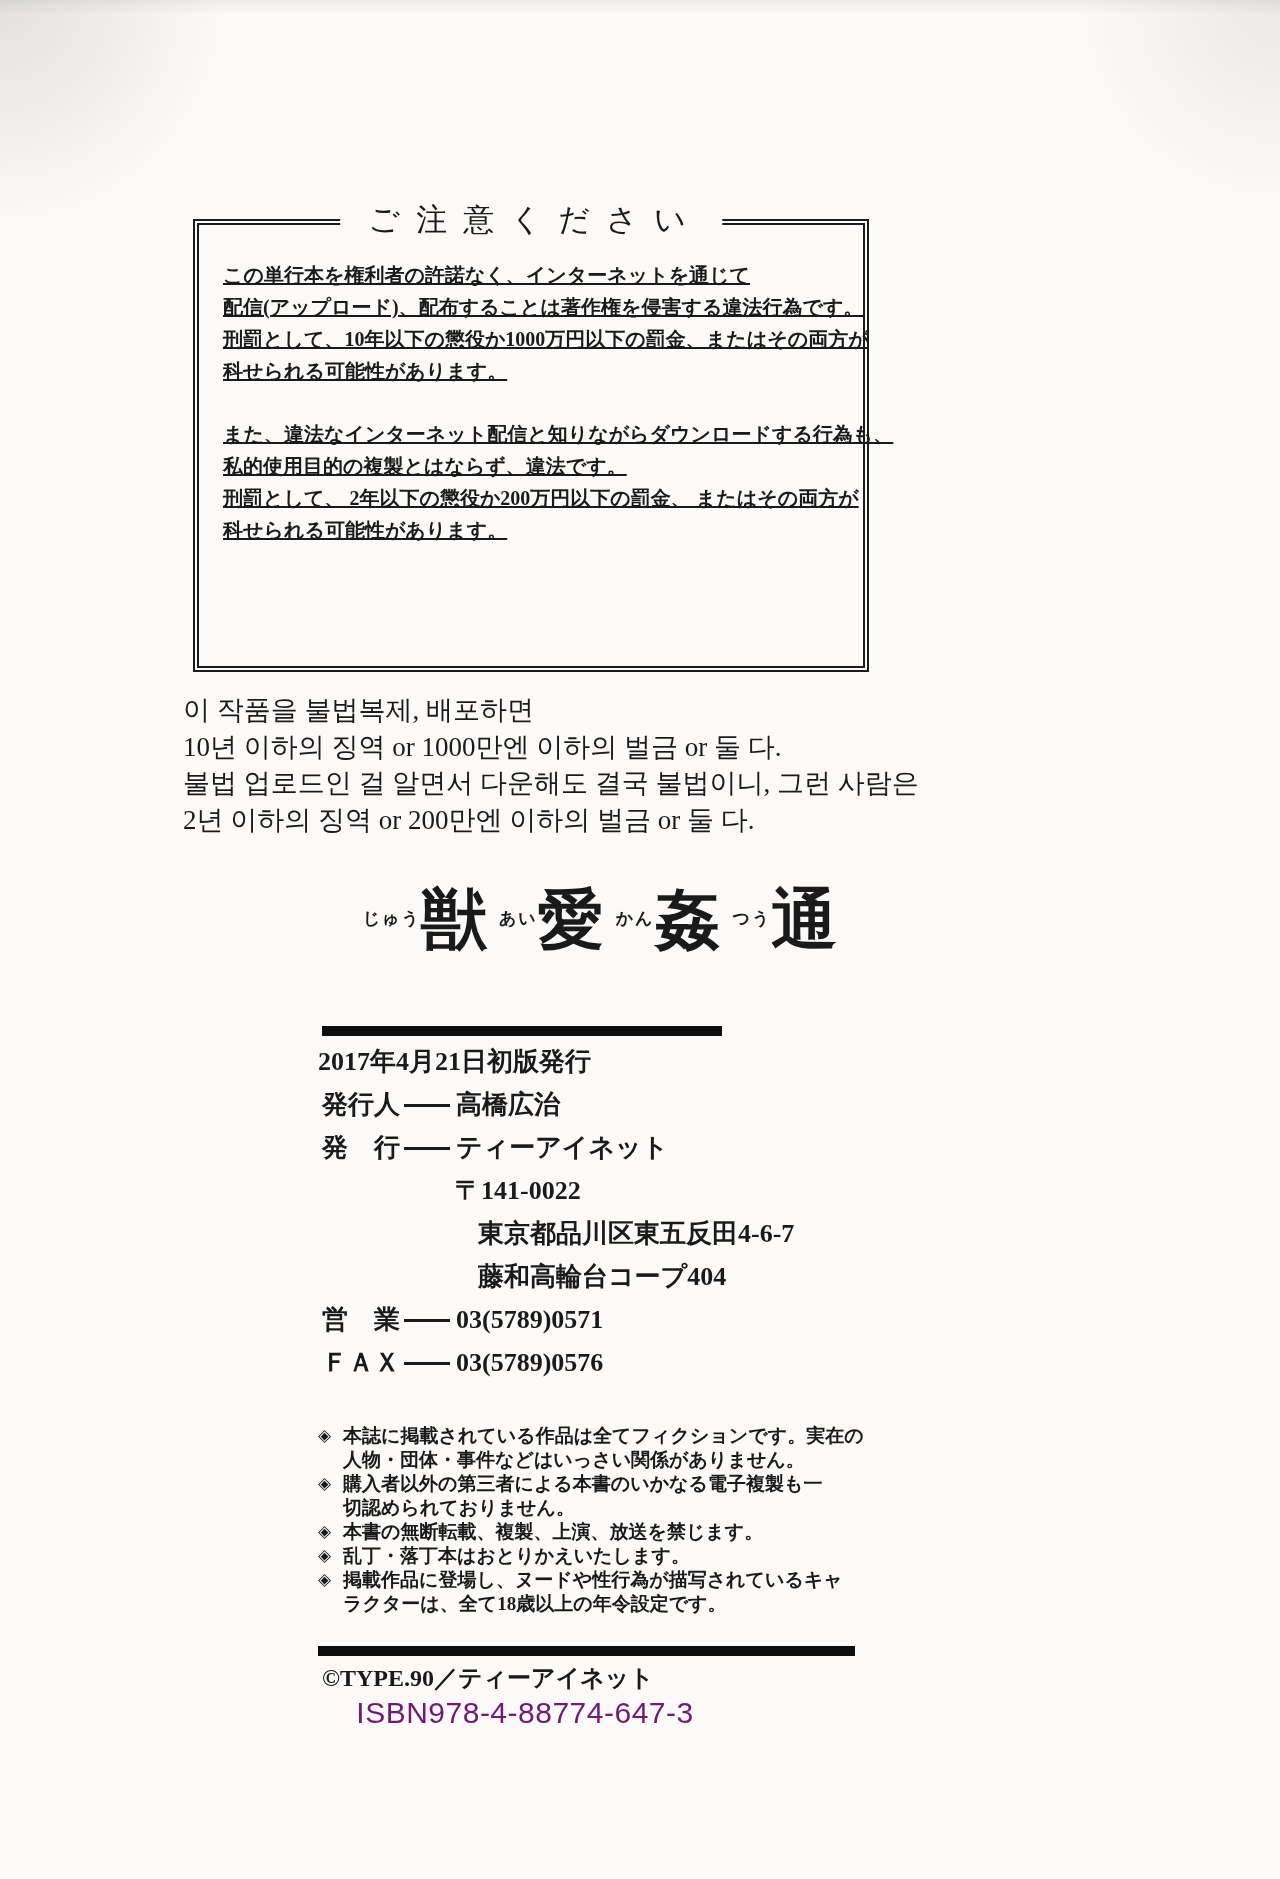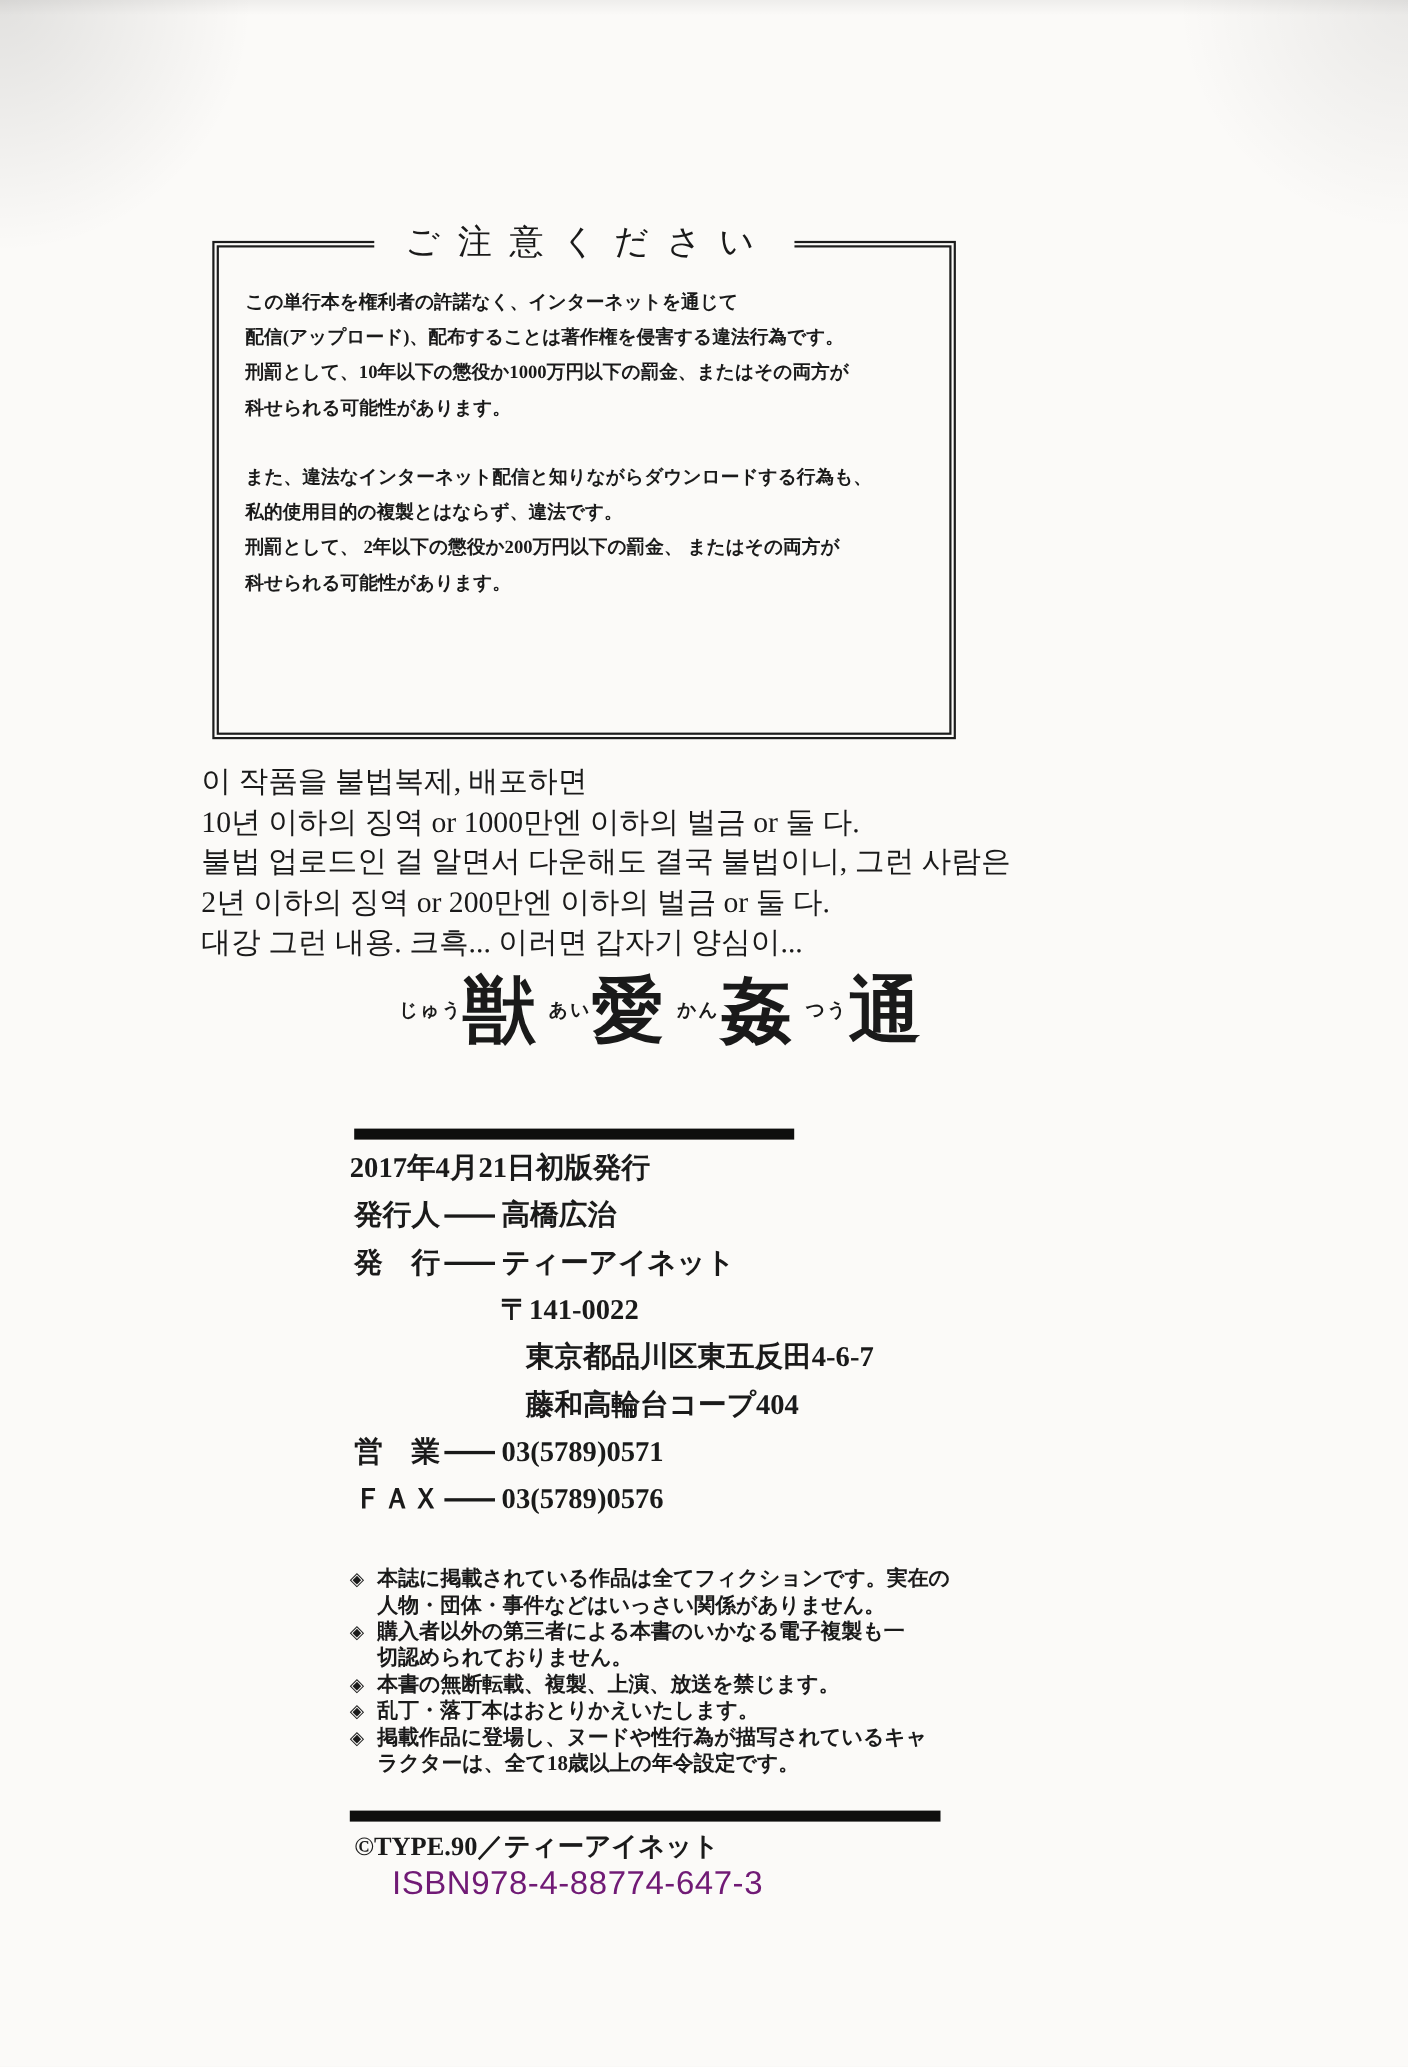--- a/index.html
+++ b/index.html
@@ -19,21 +19,21 @@
   .notice-box{
     position:absolute;left:193px;top:219px;width:676px;height:453px;
     box-sizing:border-box;border:6px double #1c1c1c;
     padding:34px 14px 0 24px;
   }
   .notice-title{
     position:absolute;top:-26px;left:50%;transform:translateX(-50%);
     background:#fbfaf8;padding:0 20px;white-space:nowrap;
     font-size:31px;font-weight:500;letter-spacing:.52em;text-indent:.26em;
   }
-  .notice-par{margin:0 0 31px 0;font-size:17px;line-height:32px;font-weight:700;}
+  .notice-par{margin:0 0 31px 0;font-size:20px;line-height:32px;font-weight:700;text-decoration:underline;}
   .notice-par .tline{white-space:nowrap;}
   
   .korean{position:absolute;left:183px;top:692px;font-size:27px;line-height:36.5px;font-weight:500;}
   .korean .tline{white-space:nowrap;}
   
   .title-row{position:absolute;left:600px;top:886px;transform:translateX(-50%);display:flex;gap:12px;}
   .tchar{display:flex;flex-direction:row;align-items:center;}
   .tchar .furi{font-size:17px;font-weight:700;letter-spacing:2px;height:26px;white-space:nowrap;}
   .tchar .kanji{font-size:66px;font-weight:900;line-height:1.04;}
   .title-rule{position:absolute;left:322px;top:1026px;width:400px;height:10px;background:#0e0e0e;}
@@ -78,21 +78,20 @@
       <div class="tline">刑罰として、 2年以下の懲役か200万円以下の罰金、 またはその両方が</div>
       <div class="tline">科せられる可能性があります。</div>
     </div>
   </section>
 
   <section class="korean">
     <div class="tline">이 작품을 불법복제, 배포하면</div>
     <div class="tline">10년 이하의 징역 or 1000만엔 이하의 벌금 or 둘 다.</div>
     <div class="tline">불법 업로드인 걸 알면서 다운해도 결국 불법이니, 그런 사람은</div>
     <div class="tline">2년 이하의 징역 or 200만엔 이하의 벌금 or 둘 다.</div>
-    <div class="tline">대강 그런 내용. 크흑... 이러면 갑자기 양심이...</div>
   </section>
 
   <div class="title-row">
     <div class="tchar">
       <span class="furi">じゅう</span>
       <span class="kanji">獣</span>
     </div>
     <div class="tchar">
       <span class="furi">あい</span>
       <span class="kanji">愛</span>

